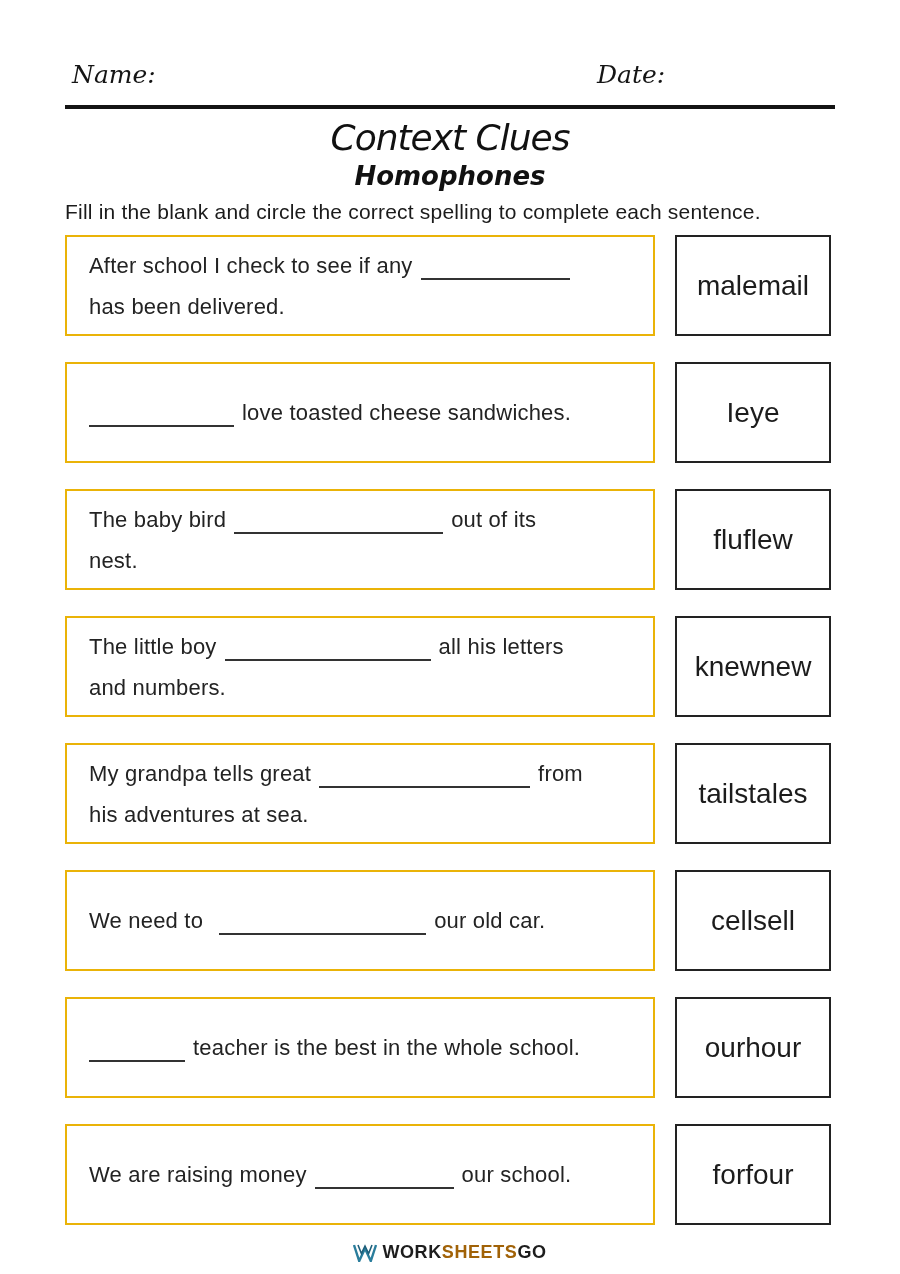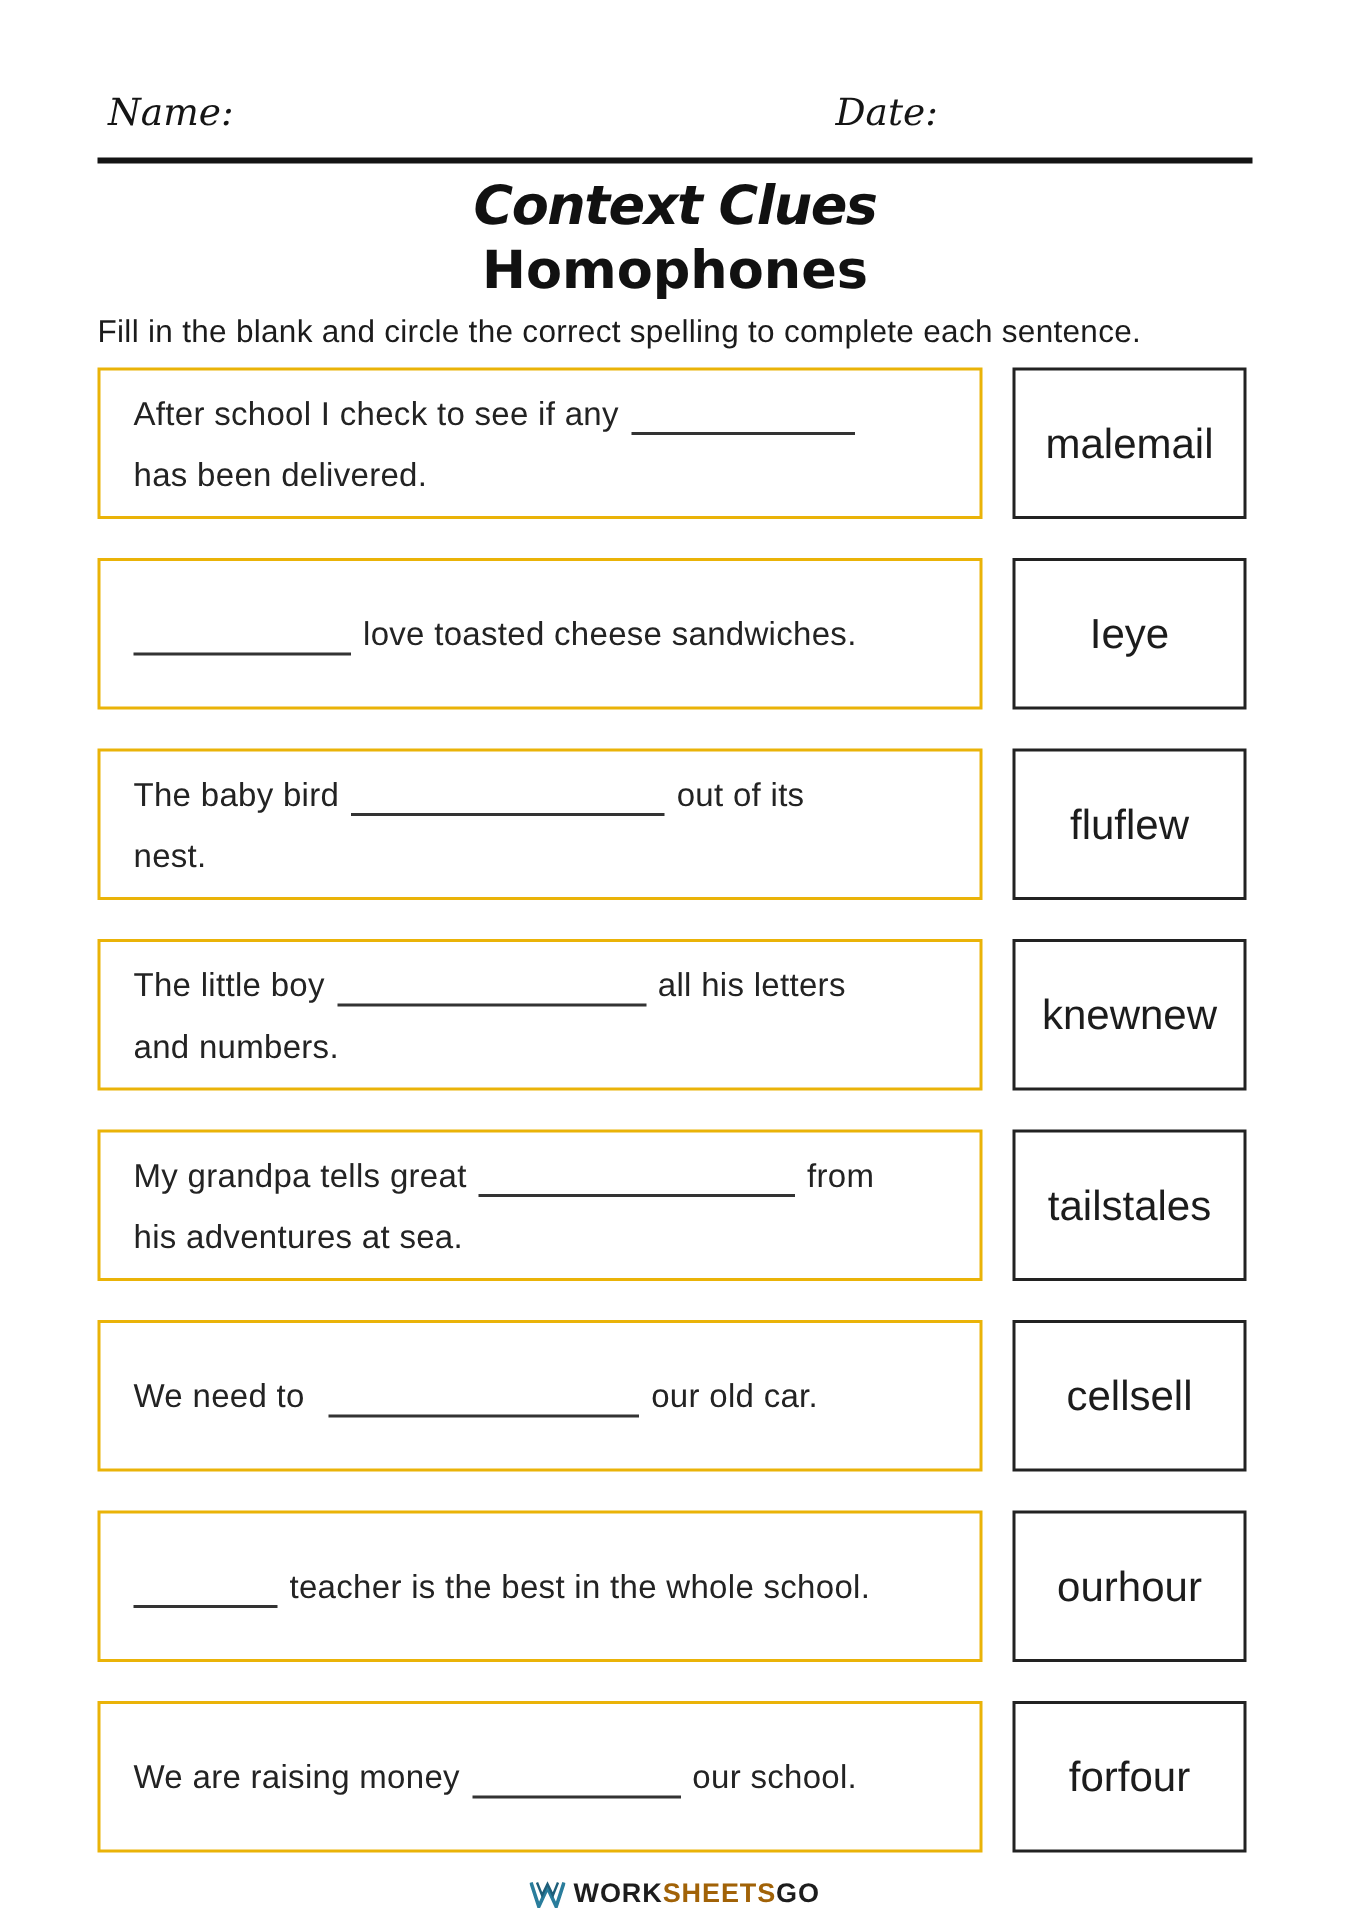--- a/index.html
+++ b/index.html
@@ -25,42 +25,43 @@
   .id-row {
     position: relative;
     padding-top: 48px;
     height: 34px;
     font-family: "DejaVu Serif", serif;
     font-style: italic;
     font-size: 25px;
     color: #151515;
   }
   .name-label { position: absolute; left: 7px; top: 44px; }
-  .date-label { position: absolute; left: 492px; top: 44px; }
+  .date-label { position: absolute; left: 532px; top: 44px; }
   .header-rule {
     border-bottom: 4px solid #141414;
     margin-top: 7px;
   }
 
   
   .title {
     text-align: center;
     font-family: "DejaVu Sans", sans-serif;
-    font-weight: bold;
+    font-weight: normal;
     font-style: italic;
     font-size: 36px;
     letter-spacing: -1px;
     margin-top: 8px;
     color: #111111;
   }
   .subtitle {
     text-align: center;
     font-family: "DejaVu Sans", sans-serif;
     font-weight: bold;
-    font-size: 35px;
+    font-style: italic;
+    font-size: 26px;
     margin-top: 3px;
     color: #111111;
   }
   .instruction {
     font-size: 21px;
     letter-spacing: 0.2px;
     margin-top: 9px;
     color: #1b1b1b;
     white-space: nowrap;
   }

